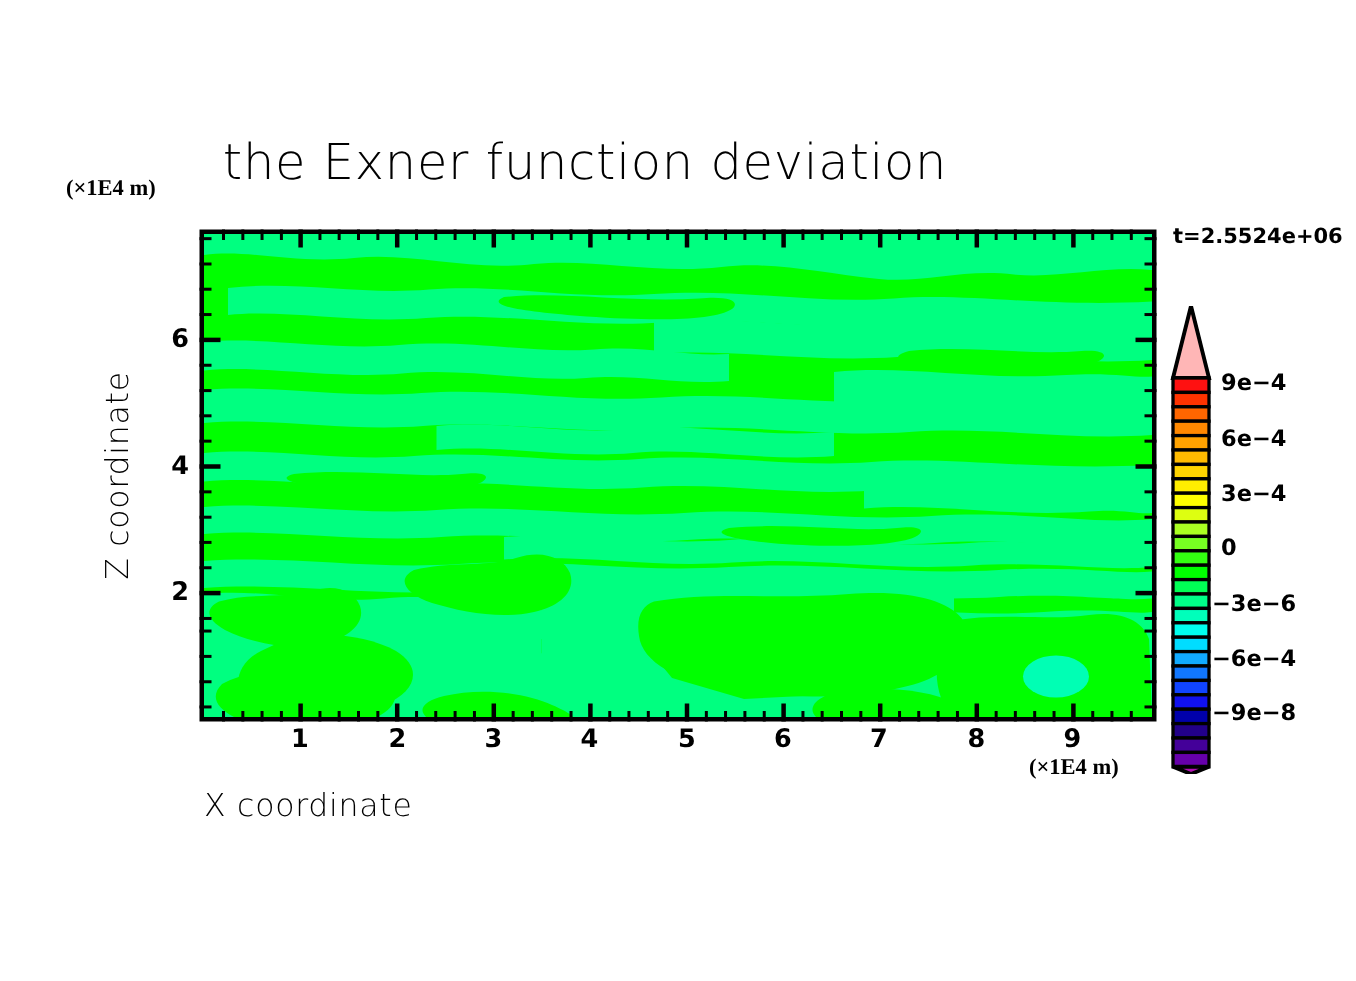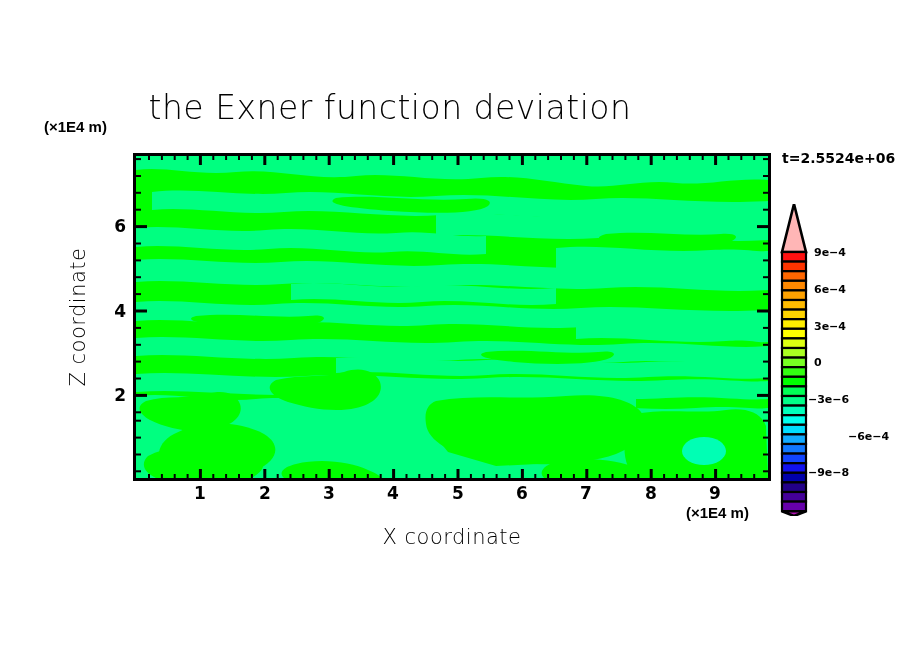--- a/index.html
+++ b/index.html
@@ -30,21 +30,21 @@
     text-align: center;
     font-family: "DejaVu Sans", sans-serif;
     font-size: 33px;
     font-weight: 300;
     letter-spacing: 0.5px;
     white-space: nowrap;
   }
   
   .unit-label {
     position: absolute;
-    font-family: Liberation Sans, sans-serif;
+    font-family: Liberation Serif, serif;
     font-size: 15px;
     font-weight: 600;
     white-space: nowrap;
   }
   #unit-top-left { left: 44px; top: 118px; }
   #unit-bottom-right { left: 686px; top: 504px; }
   
   #time-stamp {
     position: absolute;
     left: 782px;
@@ -53,21 +53,20 @@
     font-size: 14px;
     font-weight: 600;
     white-space: nowrap;
   }
   
   #x-axis-title {
     position: absolute;
     left: 136px;
     top: 525px;
     width: 632px;
-    text-align: center;
     font-size: 21px;
     font-weight: 300;
     letter-spacing: 0.5px;
     white-space: nowrap;
   }
   #y-axis-title {
     position: absolute;
     left: -22px;
     top: 305px;
     width: 200px;
@@ -114,21 +113,21 @@
     position: absolute;
     left: 779px;
     top: 204px;
     width: 30px;
     height: 312px;
   }
   .cb-label {
     position: absolute;
     left: 814px;
     font-family: "DejaVu Sans", sans-serif;
-    font-size: 11px;
+    font-size: 15px;
     font-weight: 700;
     white-space: nowrap;
     text-align: center;
   }
 </style>
 </head>
 <body>
 
 <div class="root">
 
@@ -409,16 +408,16 @@
     </g>
 
     <polygon points="15,312 27,307.2 3,307.2" fill="#B312B3" stroke="#000" stroke-width="2.6"></polygon>
   </svg>
 
   <div class="cb-label" style="top:246px">9e−4</div>
   <div class="cb-label" style="top:283px">6e−4</div>
   <div class="cb-label" style="top:320px">3e−4</div>
   <div class="cb-label" style="top:356px">0</div>
   <div class="cb-label" style="top:393px;left:808px">−3e−6</div>
-  <div class="cb-label" style="top:430px;left:848px">−6e−4</div>
+  <div class="cb-label" style="top:430px;left:808px">−6e−4</div>
   <div class="cb-label" style="top:466px;left:808px">−9e−8</div>
 
 </div>
 
 </body></html>

